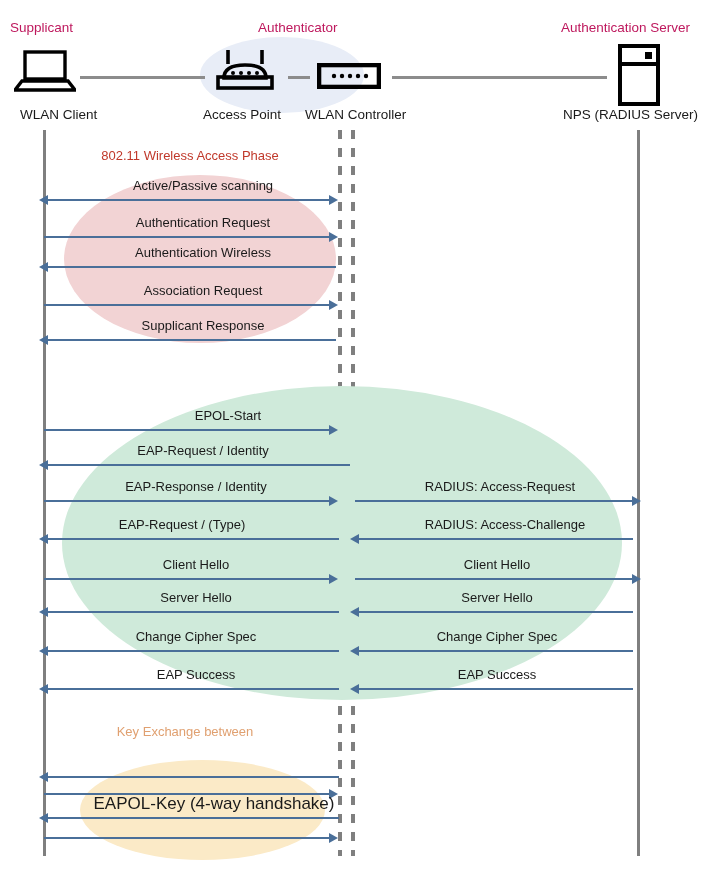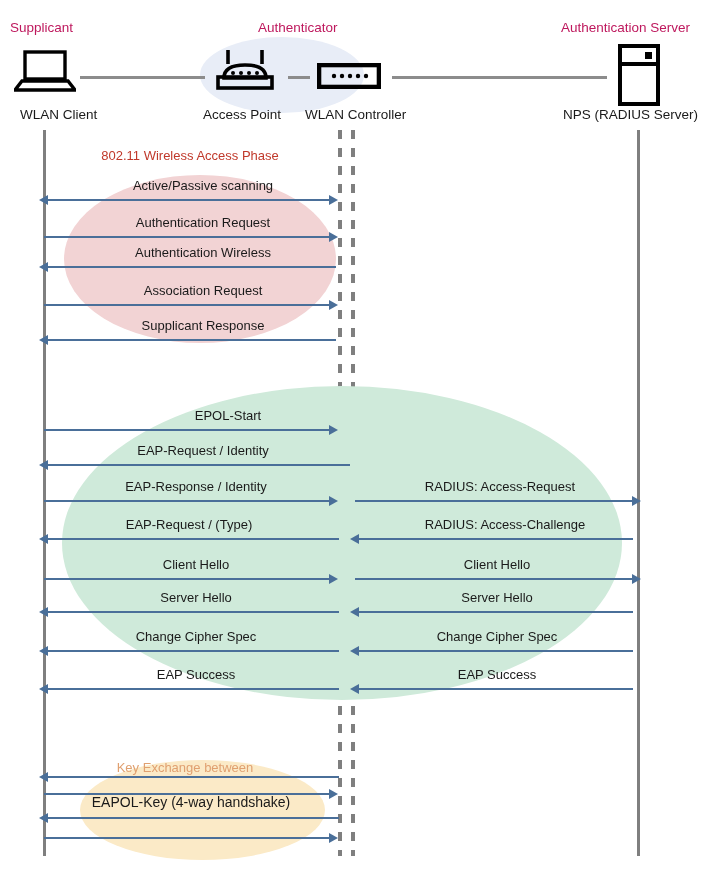--- a/index.html
+++ b/index.html
@@ -238,21 +238,21 @@
   <div class="arrow-row" style="left:0; top:500px;">
     <div class="arrow-label" style="left:196px; top:-21px;">EAP-Response / Identity</div>
     <div class="arrow-label" style="left:500px; top:-21px;">RADIUS: Access-Request</div>
     <div class="arrow-line" style="left:44px; width:285px;"></div>
     <div class="arrow-head right" style="left:329px;"></div>
     <div class="arrow-line" style="left:355px; width:278px;"></div>
     <div class="arrow-head right" style="left:632px;"></div>
   </div>
 
   <div class="arrow-row" style="left:0; top:538px;">
-    <div class="arrow-label" style="left:189px; top:-21px;">EAP-Request / (Type)</div>
+    <div class="arrow-label" style="left:182px; top:-21px;">EAP-Request / (Type)</div>
     <div class="arrow-label" style="left:505px; top:-21px;">RADIUS: Access-Challenge</div>
     <div class="arrow-line" style="left:46px; width:293px;"></div>
     <div class="arrow-head left" style="left:39px;"></div>
     <div class="arrow-line" style="left:357px; width:276px;"></div>
     <div class="arrow-head left" style="left:350px;"></div>
   </div>
 
   <div class="arrow-row" style="left:0; top:578px;">
     <div class="arrow-label" style="left:196px; top:-21px;">Client Hello</div>
     <div class="arrow-label" style="left:497px; top:-21px;">Client Hello</div>
@@ -284,33 +284,33 @@
     <div class="arrow-label" style="left:196px; top:-21px;">EAP Success</div>
     <div class="arrow-label" style="left:497px; top:-21px;">EAP Success</div>
     <div class="arrow-line" style="left:46px; width:293px;"></div>
     <div class="arrow-head left" style="left:39px;"></div>
     <div class="arrow-line" style="left:357px; width:276px;"></div>
     <div class="arrow-head left" style="left:350px;"></div>
   </div>
 
   <div class="phase-ellipse ellipse-yellow" style="left:80px; top:760px; width:245px; height:100px;"></div>
 
-  <div class="phase-label" style="left:185px; top:722px; transform:translateX(-50%); color:#e0a070;margin-top:36px;">Key Exchange between</div>
+  <div class="phase-label" style="left:185px; top:722px; transform:translateX(-50%); color:#e0a070;">Key Exchange between</div>
 
   <div class="arrow-row" style="left:0; top:776px;">
     <div class="arrow-line" style="left:46px; width:293px;"></div>
     <div class="arrow-head left" style="left:39px;"></div>
   </div>
 
   <div class="arrow-row" style="left:0; top:793px;">
     <div class="arrow-line" style="left:44px; width:285px;"></div>
     <div class="arrow-head right" style="left:329px;"></div>
   </div>
 
-  <div class="arrow-label" style="left:191px; top:794px; font-size:14px; color:#1a1a1a;">EAPOL-Key (4-way handshake)</div>
+  <div class="arrow-label" style="left:214px; top:794px; font-size:17px; color:#1a1a1a;">EAPOL-Key (4-way handshake)</div>
 
   <div class="arrow-row" style="left:0; top:817px;">
     <div class="arrow-line" style="left:46px; width:293px;"></div>
     <div class="arrow-head left" style="left:39px;"></div>
   </div>
 
   <div class="arrow-row" style="left:0; top:837px;">
     <div class="arrow-line" style="left:44px; width:285px;"></div>
     <div class="arrow-head right" style="left:329px;"></div>
   </div>

